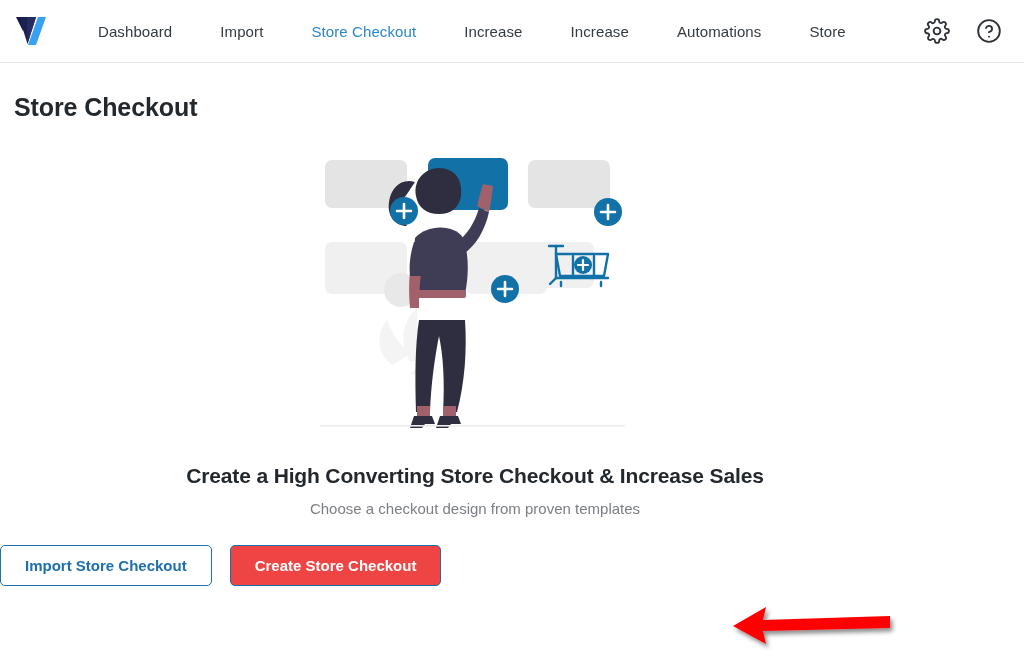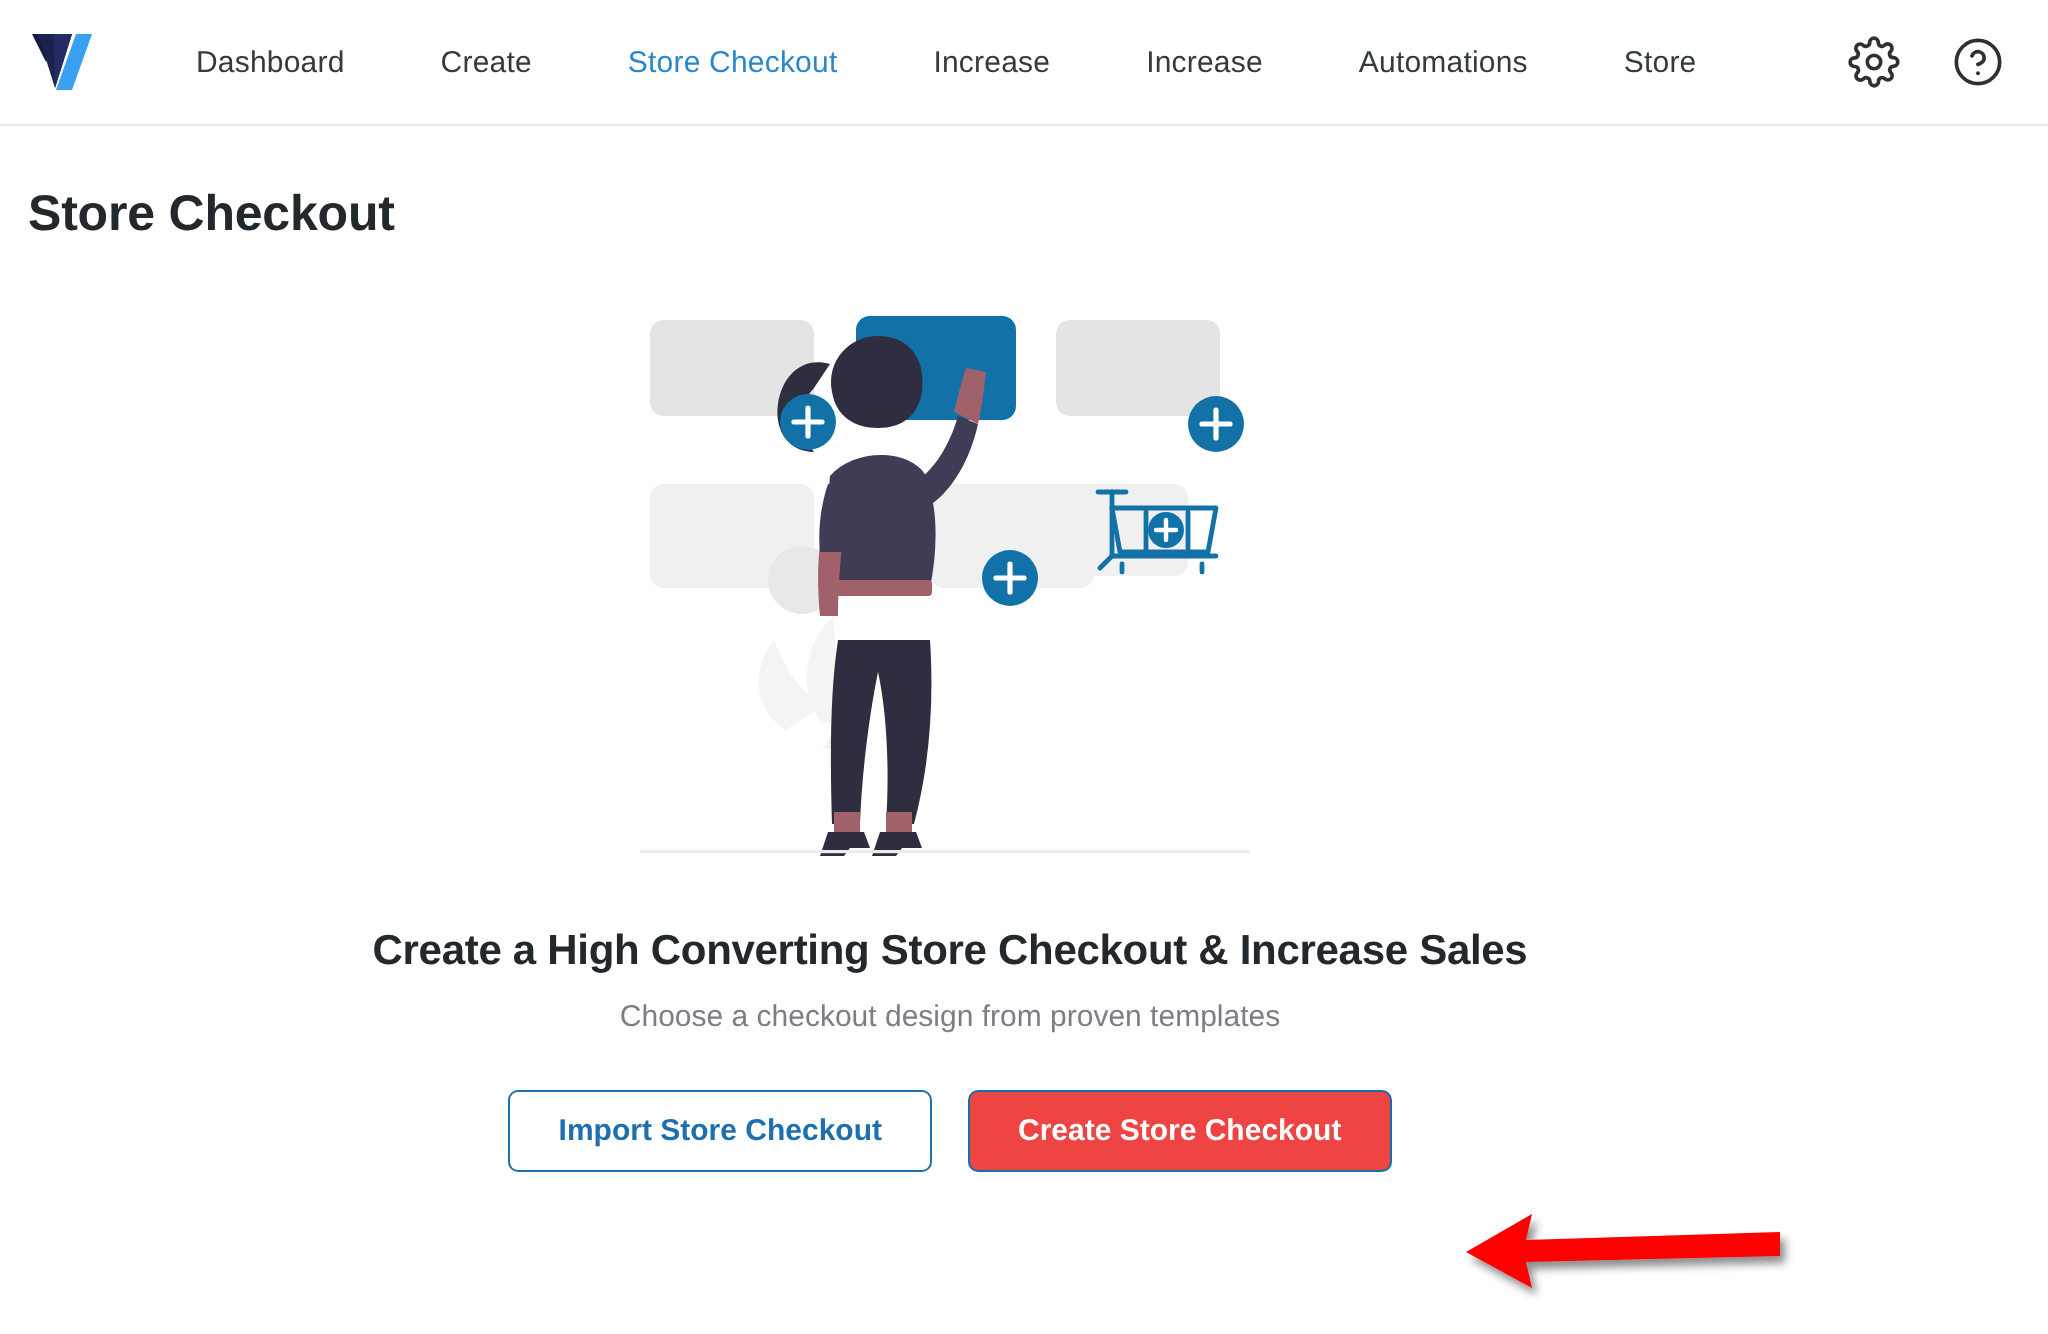--- a/index.html
+++ b/index.html
@@ -96,21 +96,21 @@
     letter-spacing: -0.15px;
   }
   .subtext {
     font-size: 15px;
     color: #7b7f85;
     margin-top: 12px;
   }
   .btn-row {
     margin-top: 28px;
     display: flex;
-    justify-content: center;
+    justify-content: flex-start;
     gap: 18px;
   }
   .btn {
     font-size: 15px;
     font-weight: bold;
     padding: 12px 24px;
     border-radius: 5px;
     cursor: pointer;
     box-sizing: border-box;
     white-space: nowrap;
@@ -144,21 +144,21 @@
 
   <svg class="brand-logo" viewBox="0 0 38 34">
     <polygon points="2,3 16,3 9,17" fill="#131a45"></polygon>
     <polygon points="5,3 22,3 13.5,30" fill="#1c2250"></polygon>
     <polygon points="13,3 22,3 13.5,30" fill="#262c63"></polygon>
     <polygon points="24,3 32,3 22,31 14,31" fill="#3aa0f2"></polygon>
   </svg>
 
   <div class="nav-links">
     <div class="nav-link">Dashboard</div>
-    <div class="nav-link">Create</div>
+    <div class="nav-link">Import</div>
     <div class="nav-link active">Store Checkout</div>
     <div class="nav-link">Increase</div>
     <div class="nav-link">Increase</div>
     <div class="nav-link">Automations</div>
     <div class="nav-link">Store</div>
   </div>
 
   <div class="nav-actions">
     <svg class="icon-btn" viewBox="0 0 24 24" fill="none" stroke="#2d3136" stroke-width="1.7">
       <circle cx="12" cy="12" r="3.1"></circle>

